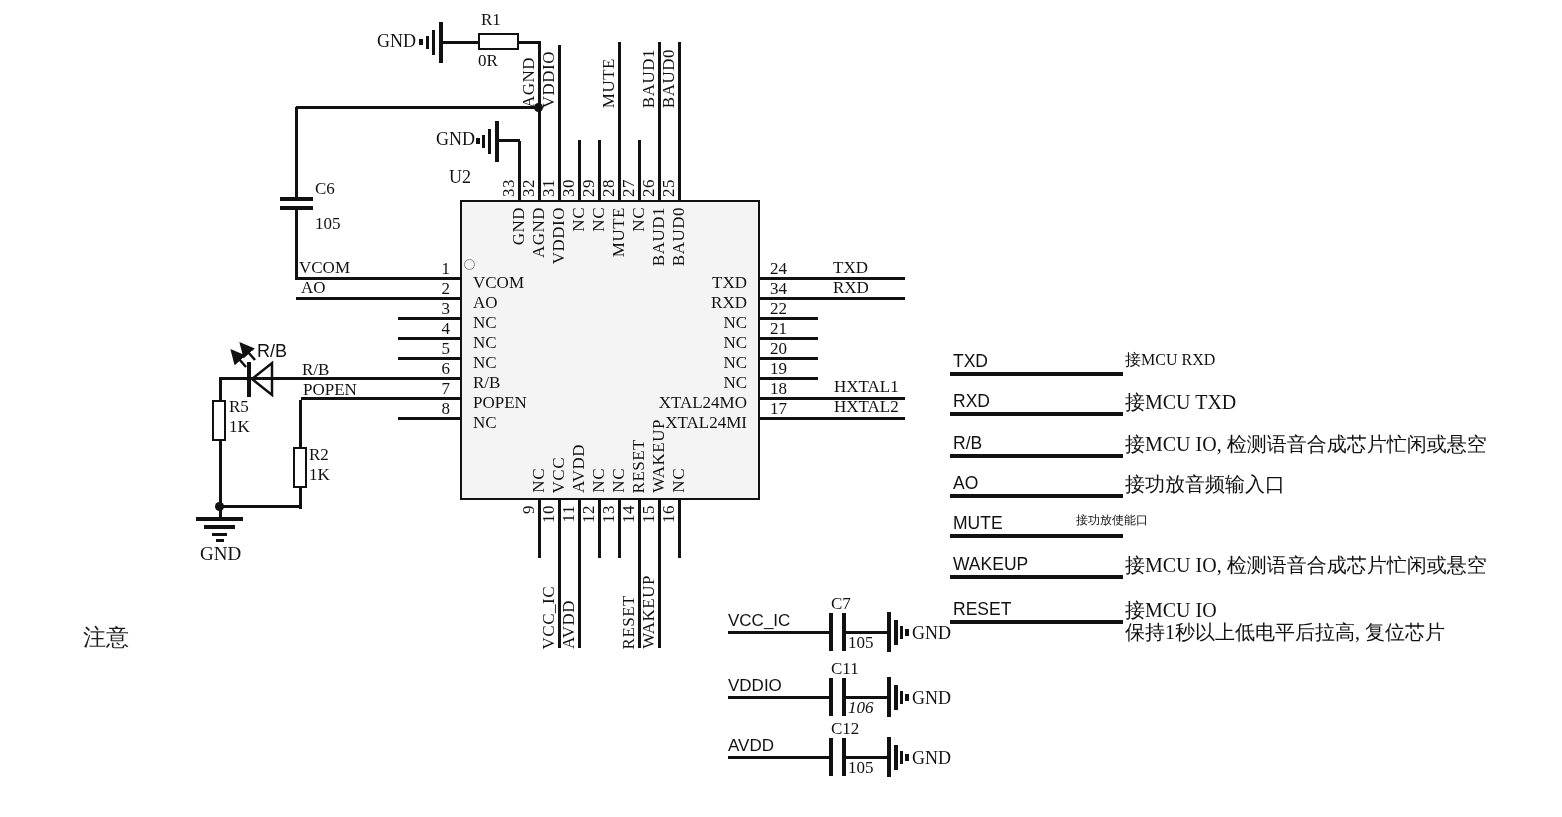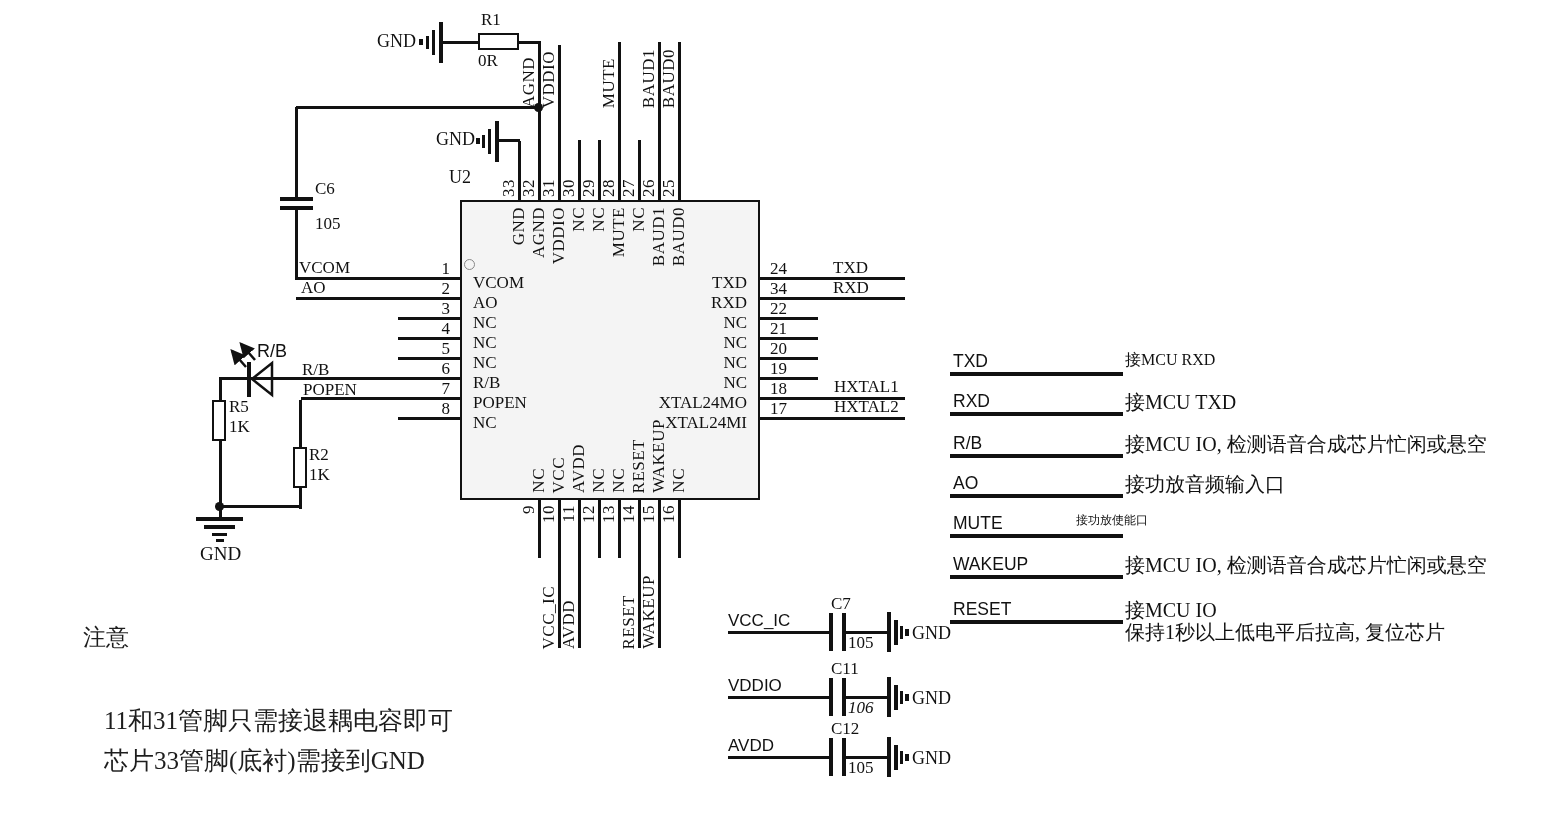--- a/index.html
+++ b/index.html
@@ -263,16 +263,14 @@
       <div class="lbl" style="left: 848px; top: 759px;">105</div>
       <div class="wire" style="left: 846px; top: 756px; width: 42px; height: 3px;"></div>
       <div class="wire" style="left: 887px; top: 737px; width: 4px; height: 40px;"></div>
       <div class="wire" style="left: 894px; top: 745px; width: 4px; height: 25px;"></div>
       <div class="wire" style="left: 900px; top: 751px; width: 3px; height: 13px;"></div>
       <div class="wire" style="left: 905px; top: 754px; width: 4px; height: 7px;"></div>
       <div class="lbl" style="left: 912px; top: 749px; font-size: 18px;">GND</div>
     </div>
 
   <div class="lbl cjk" style="left:83px;top:626px;font-size:23px;color:#1d1d1d;">注意</div>
-  <div class="lbl cjk" style="left:104px;top:708px;font-size:25px;color:#1d1d1d;">11和31管脚只需接退耦电容即可</div>
-  <div class="lbl cjk" style="left:104px;top:748px;font-size:25px;color:#1d1d1d;">芯片33管脚(底衬)需接到GND</div>
 
 </div>
 
 </body></html>

